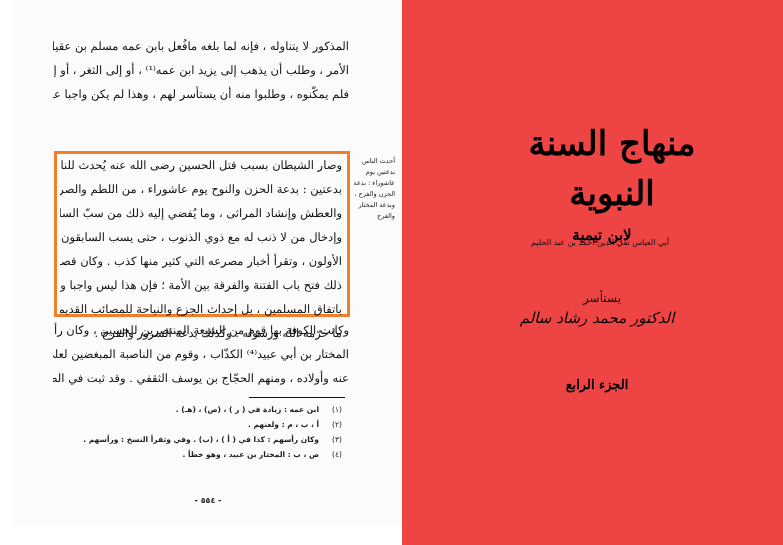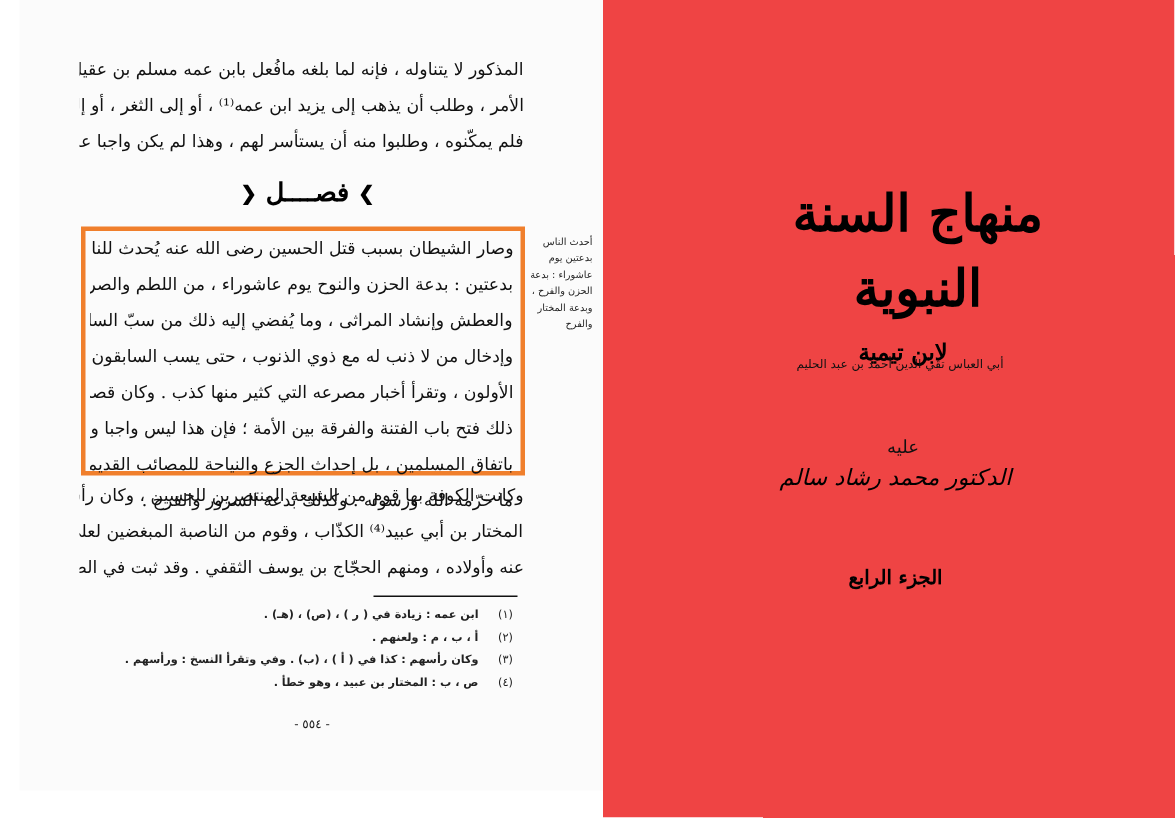--- a/index.html
+++ b/index.html
@@ -134,26 +134,26 @@
       flex: none;
       text-align: center;
     }
     .footnote .fn-text {
       padding-right: 6px;
       font-weight: bold;
     }
     .page-number {
       position: absolute;
       left: 170px;
-      top: 478px;
+      top: 496px;
       width: 50px;
       text-align: center;
       font-family: "DejaVu Sans", sans-serif;
       font-size: 8px;
-      font-weight: normal;
+      font-weight: bold;
       color: #222;
     }
 
     
     .title-main {
       position: absolute;
       left: 90px;
       top: 118px;
       width: 240px;
       text-align: center;
@@ -225,25 +225,20 @@
 
 <div class="viewer">
 
   <div class="page page-left">
     <div class="body-text top-para rtl">
       <span class="line">المذكور لا يتناوله ، فإنه لما بلغه مافُعل بابن عمه مسلم بن عقيل ترك طلب</span>
       <span class="line">الأمر ، وطلب أن يذهب إلى يزيد ابن عمه⁽¹⁾ ، أو إلى الثغر ، أو إلى بلده ،</span>
       <span class="line">فلم يمكّنوه ، وطلبوا منه أن يستأسر لهم ، وهذا لم يكن واجبا عليه .</span>
     </div>
 
-    <div class="fasl">
-      <span class="orn">❯</span>
-      <span>فصــــل</span>
-      <span class="orn">❮</span>
-    </div>
 
     <div class="highlight-box"></div>
     <div class="body-text boxed-para rtl">
       <span class="line">وصار الشيطان بسبب قتل الحسين رضى الله عنه يُحدث للناس</span>
       <span class="line">بدعتين : بدعة الحزن والنوح يوم عاشوراء ، من اللطم والصراخ والبكاء</span>
       <span class="line">والعطش وإنشاد المراثى ، وما يُفضي إليه ذلك من سبّ السلف ولعنتهم⁽²⁾،</span>
       <span class="line">وإدخال من لا ذنب له مع ذوي الذنوب ، حتى يسب السابقون</span>
       <span class="line">الأولون ، وتقرأ أخبار مصرعه التي كثير منها كذب . وكان قصد من سنّ</span>
       <span class="line">ذلك فتح باب الفتنة والفرقة بين الأمة ؛ فإن هذا ليس واجبا ولا مستحبا</span>
       <span class="line">باتفاق المسلمين ، بل إحداث الجزع والنياحة للمصائب القديمة من أعظم</span>
@@ -286,18 +281,18 @@
       </div>
     </div>
 
     <div class="page-number">- ٥٥٤ -</div>
   </div>
 
   <div class="page page-right">
     <div class="title-main rtl">منهاج السنة النبوية</div>
     <div class="author rtl">لابن تيمية</div>
     <div class="author-full rtl">أبي العباس تقي الدين أحمد بن عبد الحليم</div>
-    <div class="tahqiq-label rtl">عليه</div>
+    <div class="tahqiq-label rtl">يستأسر</div>
     <div class="editor rtl">الدكتور محمد رشاد سالم</div>
     <div class="volume rtl">الجزء الرابع</div>
   </div>
 
 </div>
 
 </body></html>

